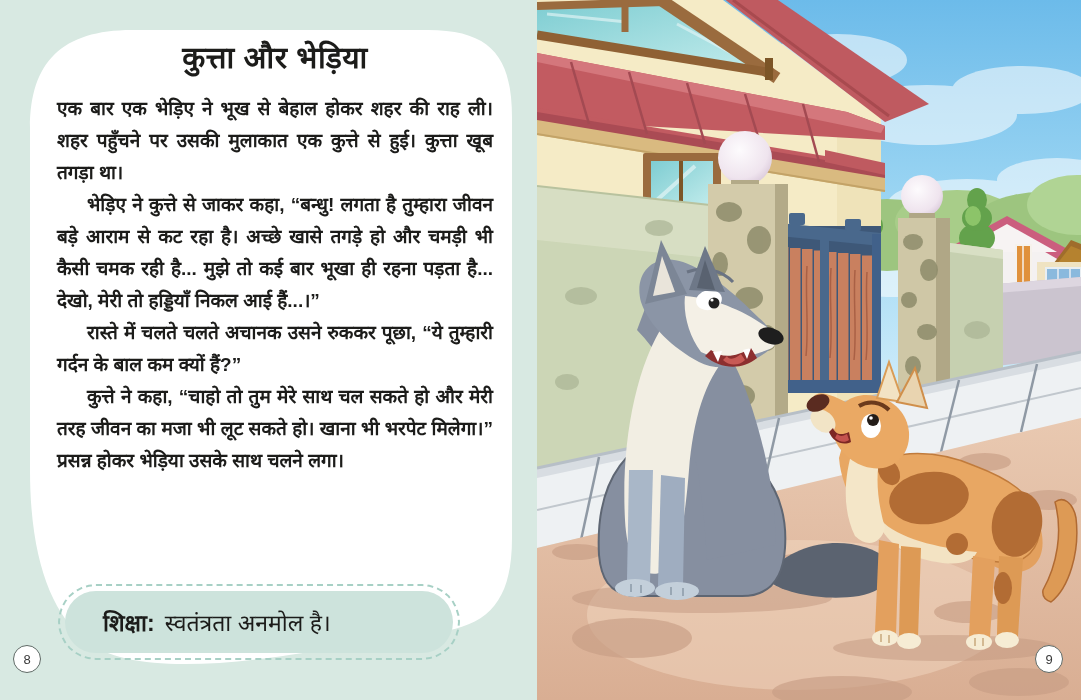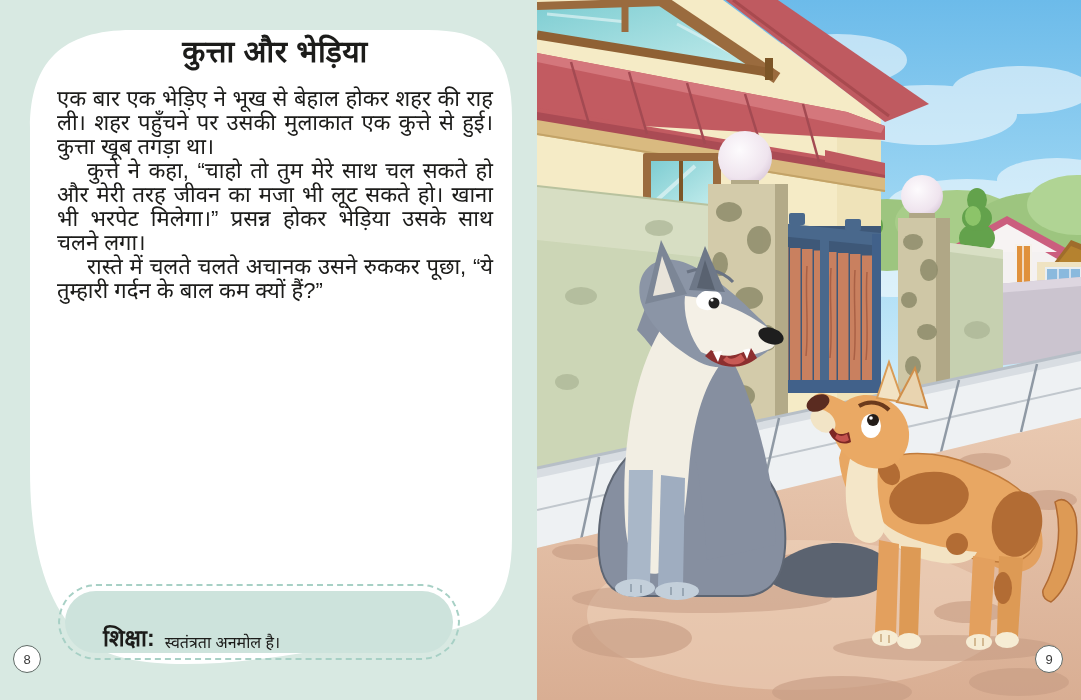--- a/index.html
+++ b/index.html
@@ -4,51 +4,52 @@
 <style>
   :root{
     --c-background-mint:#d8e9e2; --c-page-white:#ffffff; --c-text:#1c1c1a;
     --c-moral-pill:#cde3dc; --c-moral-dash:#a7d0c5;
   }
   *{margin:0;padding:0;box-sizing:border-box;}
   body{background:#888;}
   .stage{position:relative;width:1081px;height:700px;background:var(--c-background-mint);
          overflow:hidden;font-family:"Liberation Sans","DejaVu Sans",sans-serif;color:var(--c-text);}
   .page-shape{position:absolute;left:0;top:0;}
-  .page-content{position:absolute;left:57px;top:30px;width:436px;}
+  .page-content{position:absolute;left:57px;top:36px;width:436px;}
   .story-title{font-size:30px;font-weight:bold;text-align:center;margin-bottom:16px;letter-spacing:.5px;}
-  .para{font-size:22px;line-height:24px;text-align:justify;}
+  .para{font-size:19px;line-height:32px;text-align:justify;font-weight:bold;}
   .para + .para{text-indent:30px;}
   .moral-wrap{position:absolute;left:58px;top:584px;width:402px;height:76px;
               border:2px dashed var(--c-moral-dash);border-radius:46px;padding:5px;}
   .moral-pill{width:100%;height:100%;background:var(--c-moral-pill);border-radius:38px;
-              display:flex;align-items:flex-end;padding-left:38px;gap:10px;}
+              display:flex;align-items:center;padding-left:38px;gap:10px;}
   .moral-label{font-size:23px;font-weight:bold;}
-  .moral-text{font-size:16px;}
+  .moral-text{font-size:23px;}
   .page-circle{position:absolute;width:28px;height:28px;border-radius:50%;background:#fff;
                border:1.5px solid #5f6a66;display:flex;align-items:center;justify-content:center;
                font-size:13px;color:#3a3a3a;}
   .pc-left{left:13px;top:645px;}
   .pc-right{left:1035px;top:645px;}
   .illustration{position:absolute;left:537px;top:0;}
 </style>
 </head>
 <body>
 
 <div class="stage">
 
   <svg class="page-shape" width="537" height="700" viewBox="0 0 537 700">
     <path d="M 30,128 C 30,62 62,30 132,30 L 428,30 C 492,30 512,58 512,118 L 512,538 C 512,602 488,628 430,633 C 368,638 332,650 268,658 C 190,668 118,668 85,640 C 52,613 30,560 30,470 Z" fill="#ffffff"></path>
   </svg>
 
   <div class="page-content">
     <h1 class="story-title">कुत्ता और भेड़िया</h1>
     <p class="para">एक बार एक भेड़िए ने भूख से बेहाल होकर शहर की राह ली। शहर पहुँचने पर उसकी मुलाकात एक कुत्ते से हुई। कुत्ता खूब तगड़ा था।</p>
+    <p class="para">भेड़िए ने कुत्ते से जाकर कहा, “बन्धु! लगता है तुम्हारा जीवन बड़े आराम से कट रहा है। अच्छे खासे तगड़े हो और चमड़ी भी कैसी चमक रही है... मुझे तो कई बार भूखा ही रहना पड़ता है... देखो, मेरी तो हड्डियाँ निकल आई हैं...।”</p>
+    <p class="para">रास्ते में चलते चलते अचानक उसने रुककर पूछा, “ये तुम्हारी गर्दन के बाल कम क्यों हैं?”</p>
     <p class="para">कुत्ते ने कहा, “चाहो तो तुम मेरे साथ चल सकते हो और मेरी तरह जीवन का मजा भी लूट सकते हो। खाना भी भरपेट मिलेगा।” प्रसन्न होकर भेड़िया उसके साथ चलने लगा।</p>
-    <p class="para">रास्ते में चलते चलते अचानक उसने रुककर पूछा, “ये तुम्हारी गर्दन के बाल कम क्यों हैं?”</p>
   </div>
 
   <div class="moral-wrap">
     <div class="moral-pill">
       <span class="moral-label">शिक्षा:</span>
       <span class="moral-text">स्वतंत्रता अनमोल है।</span>
     </div>
   </div>
 
   <div class="page-circle pc-left">8</div>

